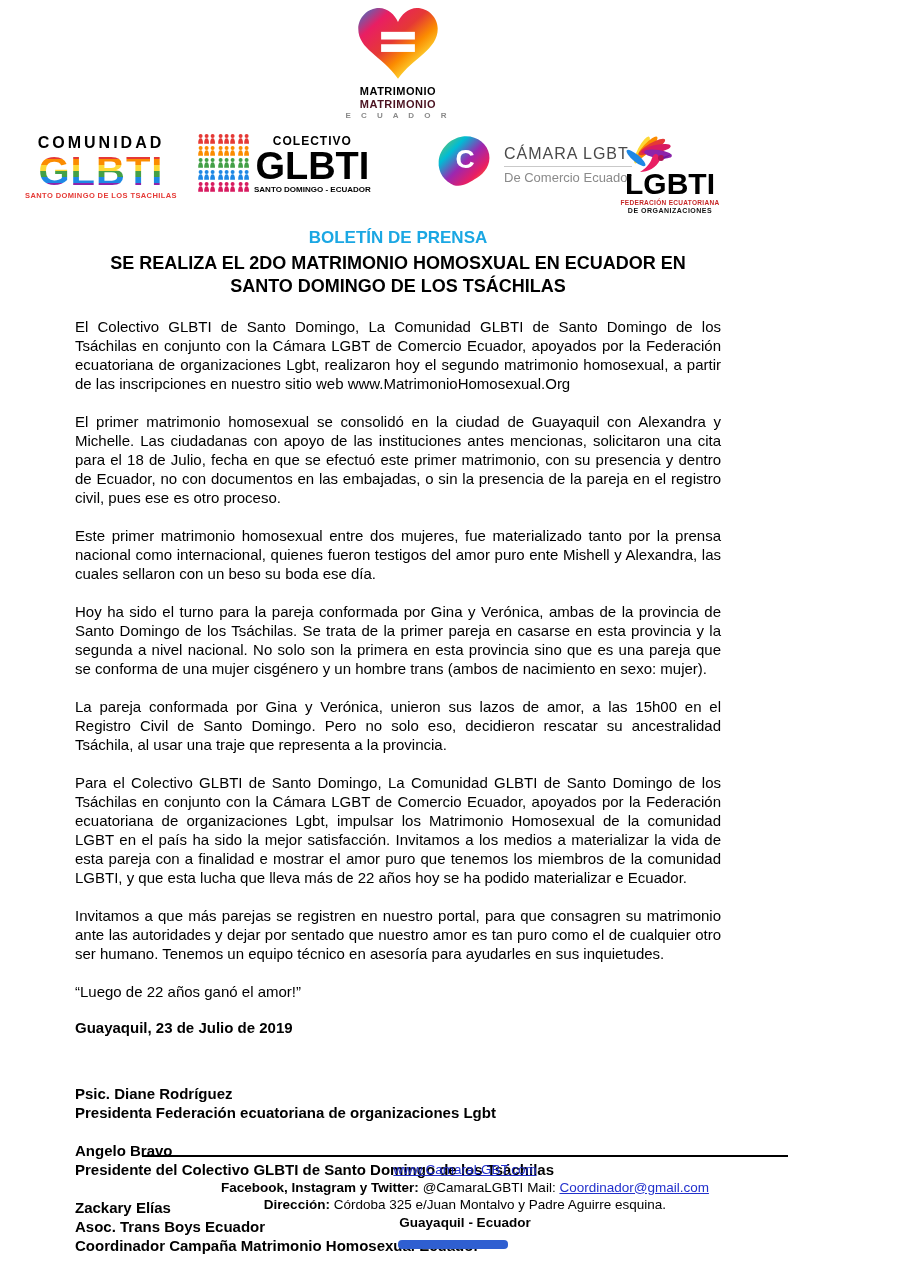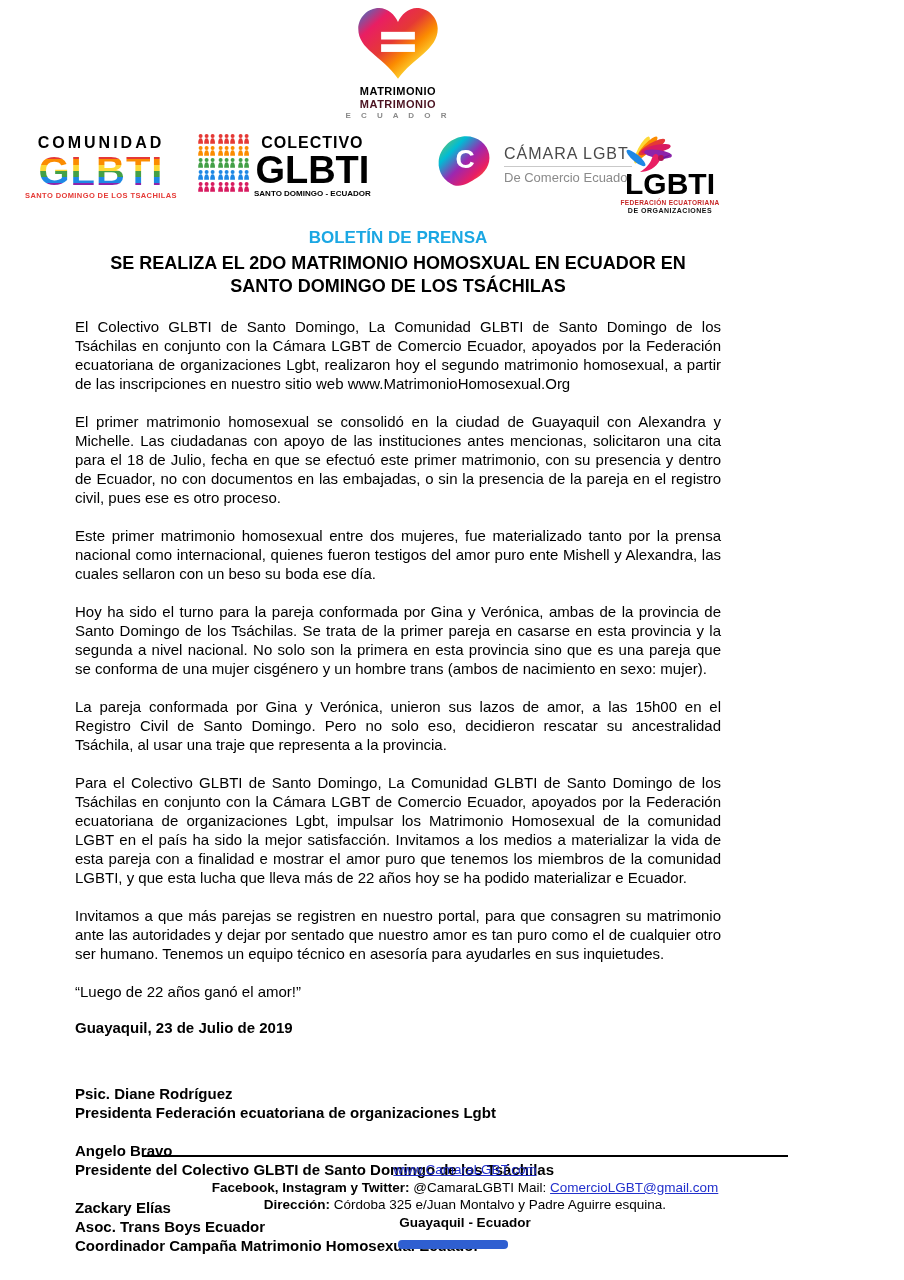--- a/index.html
+++ b/index.html
@@ -22,21 +22,21 @@
     .rainbow-text {
       background:repeating-linear-gradient(to bottom,
         #e53935 0 7px, #fb8c00 7px 13px, #fdd835 13px 19px,
         #43a047 19px 25px, #1e88e5 25px 31px, #8e24aa 31px 38px);
       -webkit-background-clip:text; background-clip:text; color:transparent;
     }
   }
   .logo-comunidad .bottom { font-size:7.5px; font-weight:700; color:#e53935; letter-spacing:.4px; margin-top:1px; white-space:nowrap; }
   .logo-colectivo { width:150px; margin-left:12px; flex-direction:row; align-items:flex-start; }
   .logo-colectivo .txt { display:flex; flex-direction:column; align-items:center; margin-left:4px; }
-  .logo-colectivo .top { font-size:16px; font-weight:800; letter-spacing:1px; }
+  .logo-colectivo .top { font-size:12px; font-weight:800; letter-spacing:1px; }
   .logo-colectivo .main { font-size:38px; font-weight:800; line-height:.95; letter-spacing:0; }
   .logo-colectivo .bottom { font-size:8px; font-weight:700; white-space:nowrap; margin-top:1px; }
   .logo-camara { flex-direction:row; margin-left:88px; width:160px; }
   .logo-camara .txt { display:flex; flex-direction:column; margin-left:6px; }
   .logo-camara .title { font-size:16px; color:#4a4a4a; letter-spacing:1px; white-space:nowrap; }
   .logo-camara .sep { border:0; border-top:1px solid #c9c9c9; width:100%; margin:3px 0; }
   .logo-camara .subtitle { font-size:13px; color:#8a8a8a; white-space:nowrap; }
   .logo-federacion { margin-left:14px; width:120px; position:relative; }
   .logo-federacion .main { font-size:30px; font-weight:900; line-height:.9; }
   .logo-federacion .f1 { font-size:6.5px; font-weight:800; color:#c62828; letter-spacing:.3px; margin-top:2px; }
@@ -245,21 +245,21 @@
 
   <div class="footer">
     <hr class="footer-rule">
     <div class="f-line">
       <a class="f-link">www.CamaraLGBT.com</a>
     </div>
     <div class="f-line">
       <span class="f-bold">Facebook, Instagram y Twitter:</span>
       <span>@CamaraLGBTI</span>
       <span>Mail:</span>
-      <a class="f-link">ComercioLGBT@gmail.com</a>
+      <a class="f-link">Coordinador@gmail.com</a>
     </div>
     <div class="f-line">
       <span class="f-bold">Dirección:</span>
       <span>Córdoba 325 e/Juan Montalvo y Padre Aguirre esquina.</span>
     </div>
     <div class="f-line f-bold">Guayaquil - Ecuador</div>
   </div>
 
   <div class="bottom-bar"></div>
 

